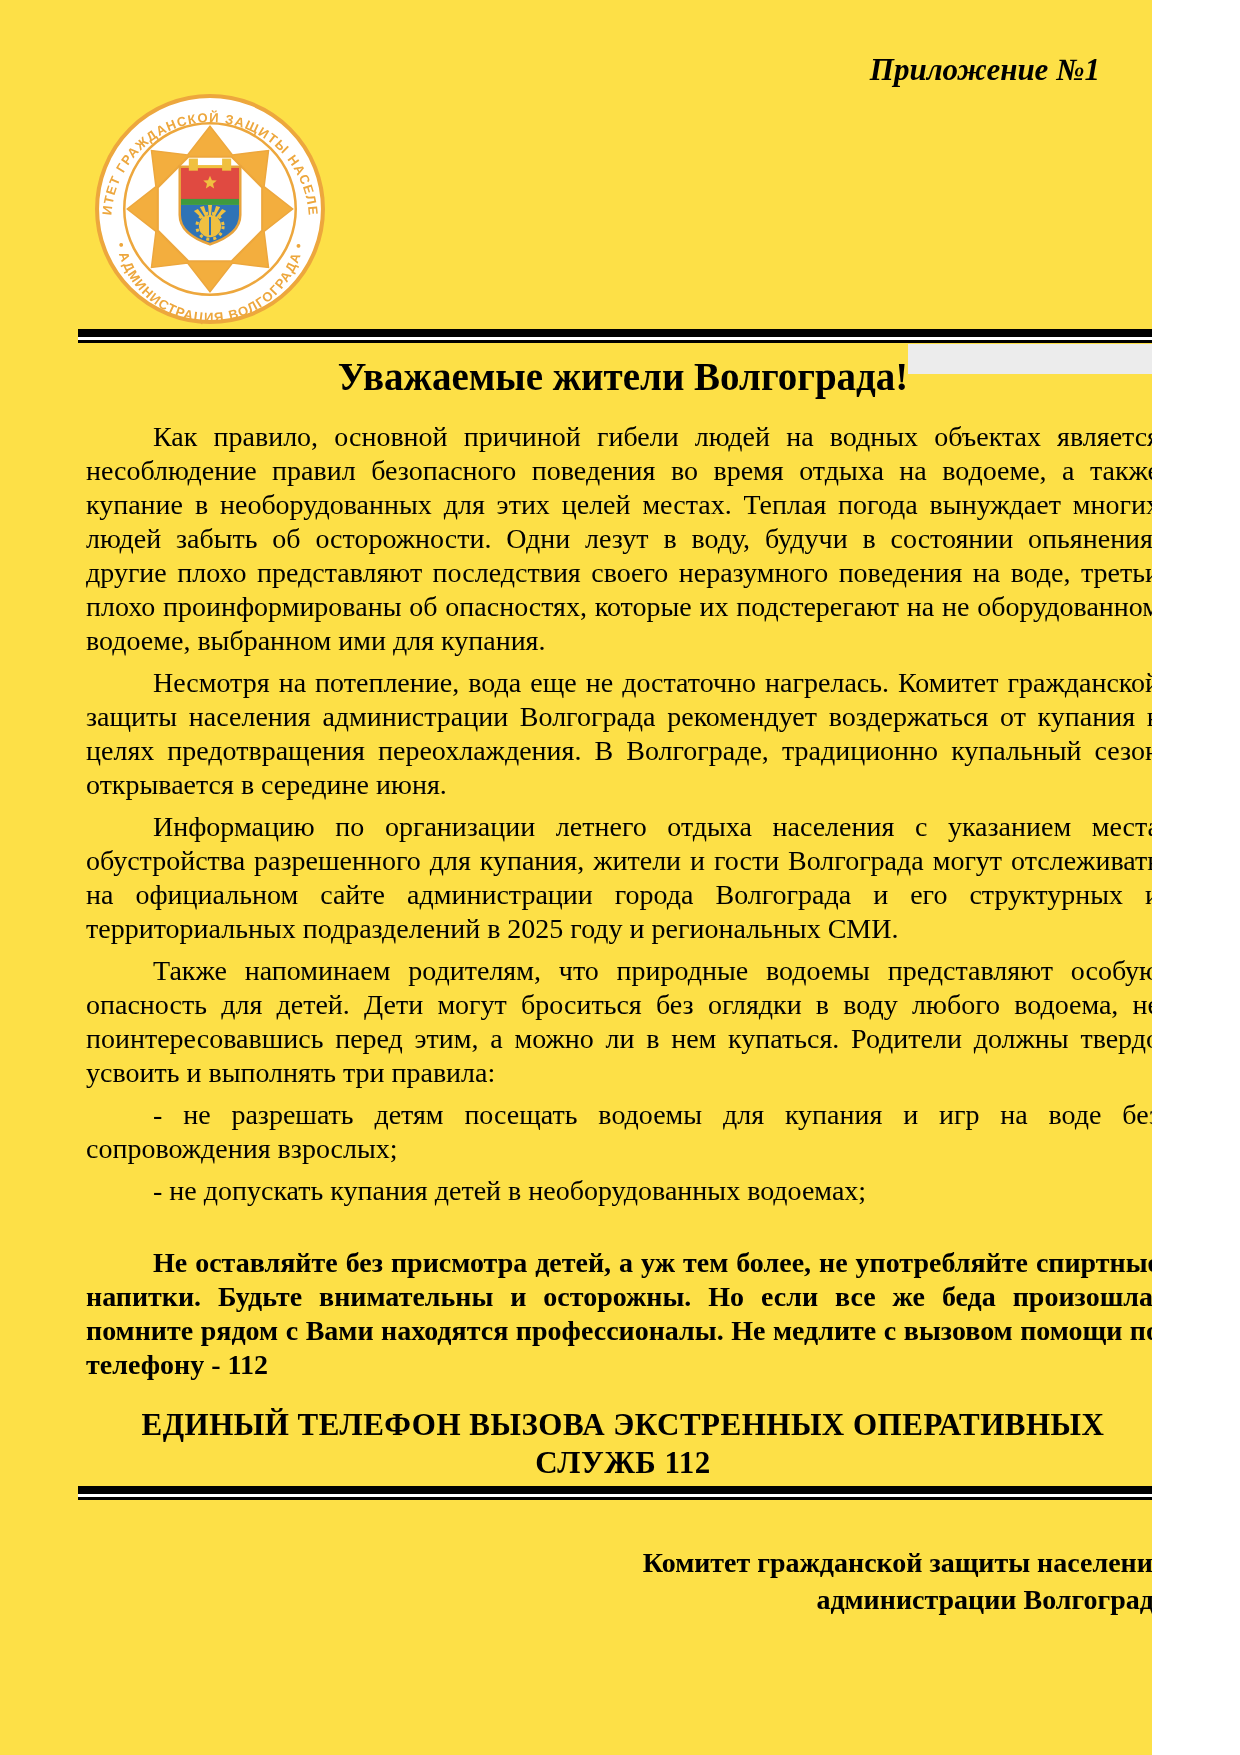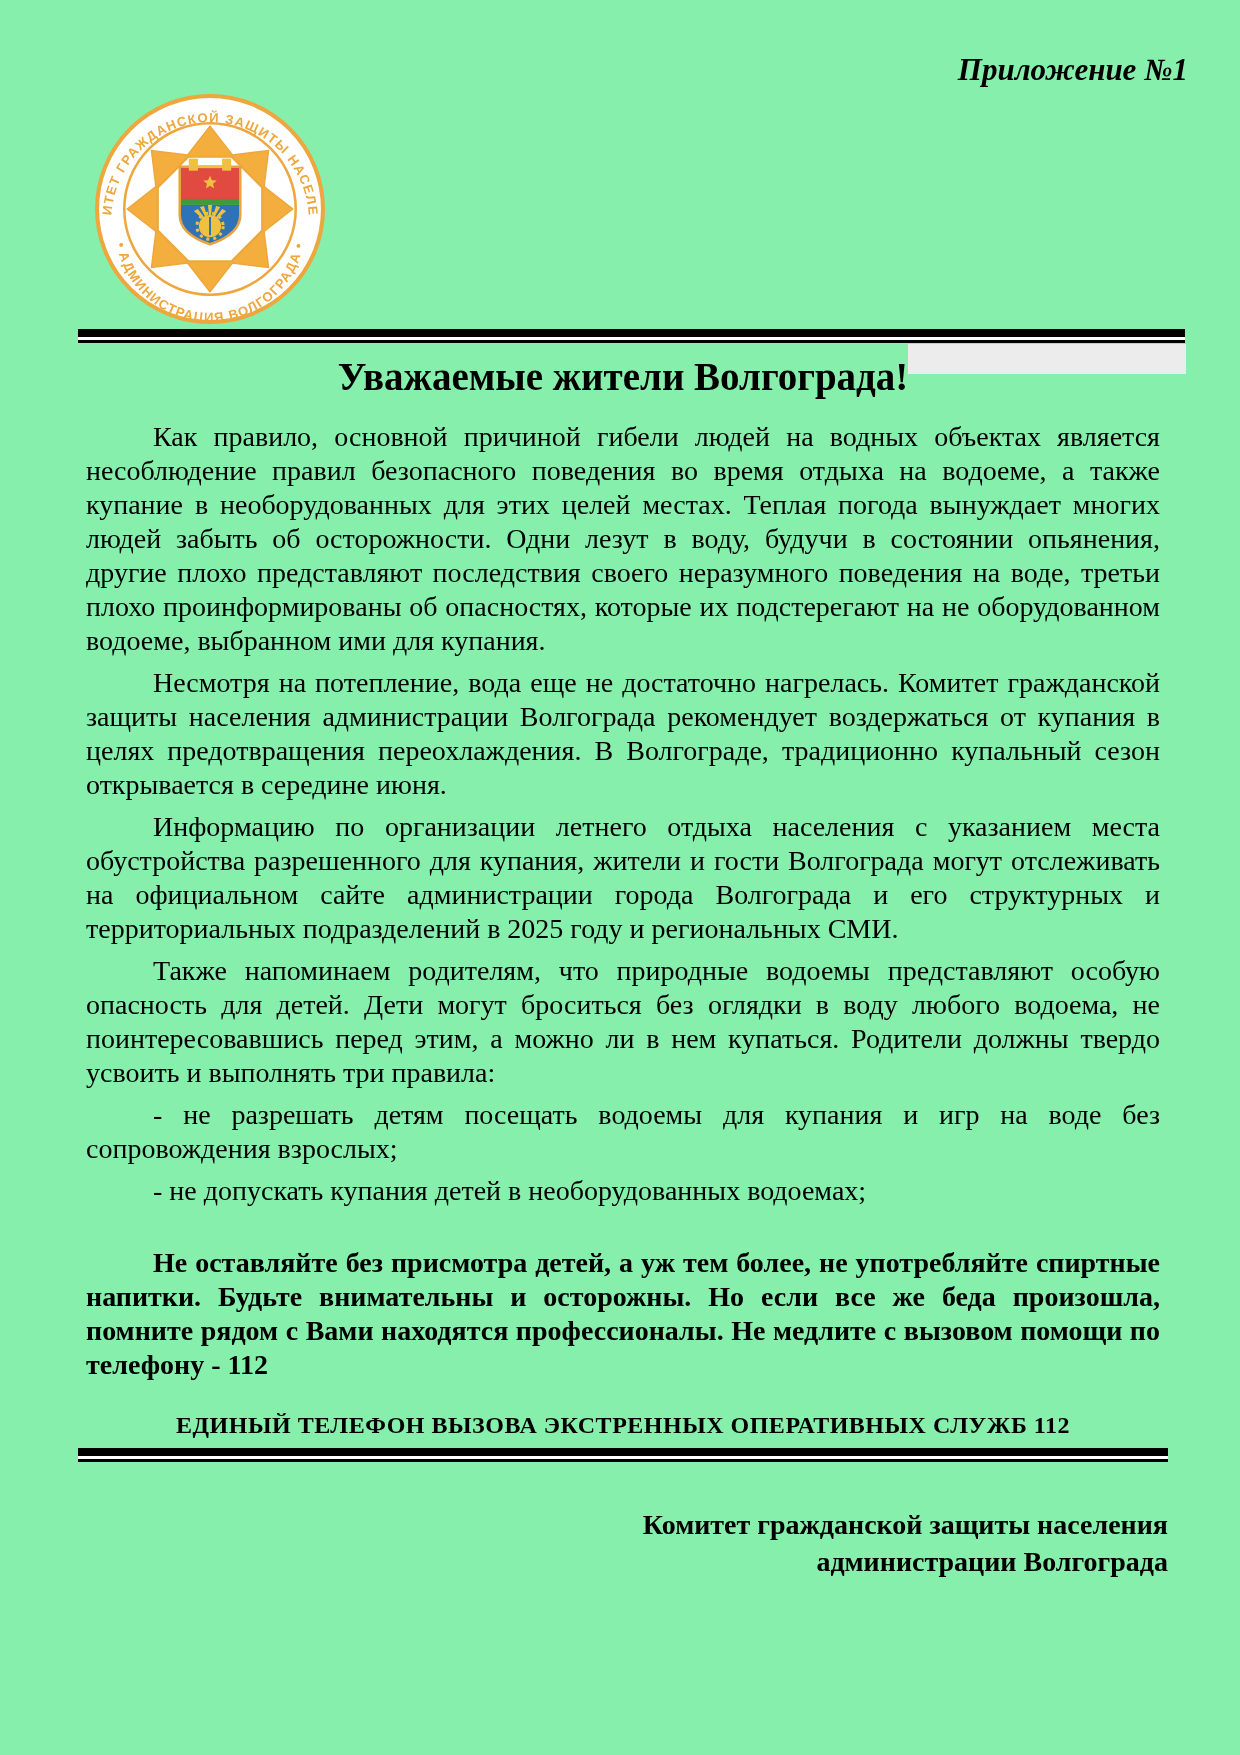--- a/index.html
+++ b/index.html
@@ -1,20 +1,20 @@
 <!DOCTYPE html>
 <html lang="ru"><head>
 <meta charset="utf-8">
 <style>
   html,body{margin:0;padding:0;background:#ffffff;}
   .page{
     position:relative;
-    width:1240px;
+    width:1152px;
     height:1755px;
-    background:#86efac;
+    background:#fde047;
     font-family:"Liberation Serif", serif;
     color:#000000;
     overflow:hidden;
   }
   .appendix{
     position:absolute;
     top:52px; right:52px;
     font-size:31px;
     font-weight:bold;
     font-style:italic;
@@ -65,21 +65,21 @@
     text-indent:67px;
   }
   .closing{
     margin-top:38px;
     font-weight:bold;
   }
   .emergency{
     margin-top:24px;
     text-align:center;
     font-weight:bold;
-    font-size:24px;
+    font-size:31px;
     line-height:38px;
     letter-spacing:0.5px;
   }
   .rule{
     margin-top:4px;
     width:1090px; height:14px;
     background:linear-gradient(to bottom,#000 0 8px,#fff 8px 11px,#000 11px 14px);
   }
   .signature{
     margin-top:44px;

